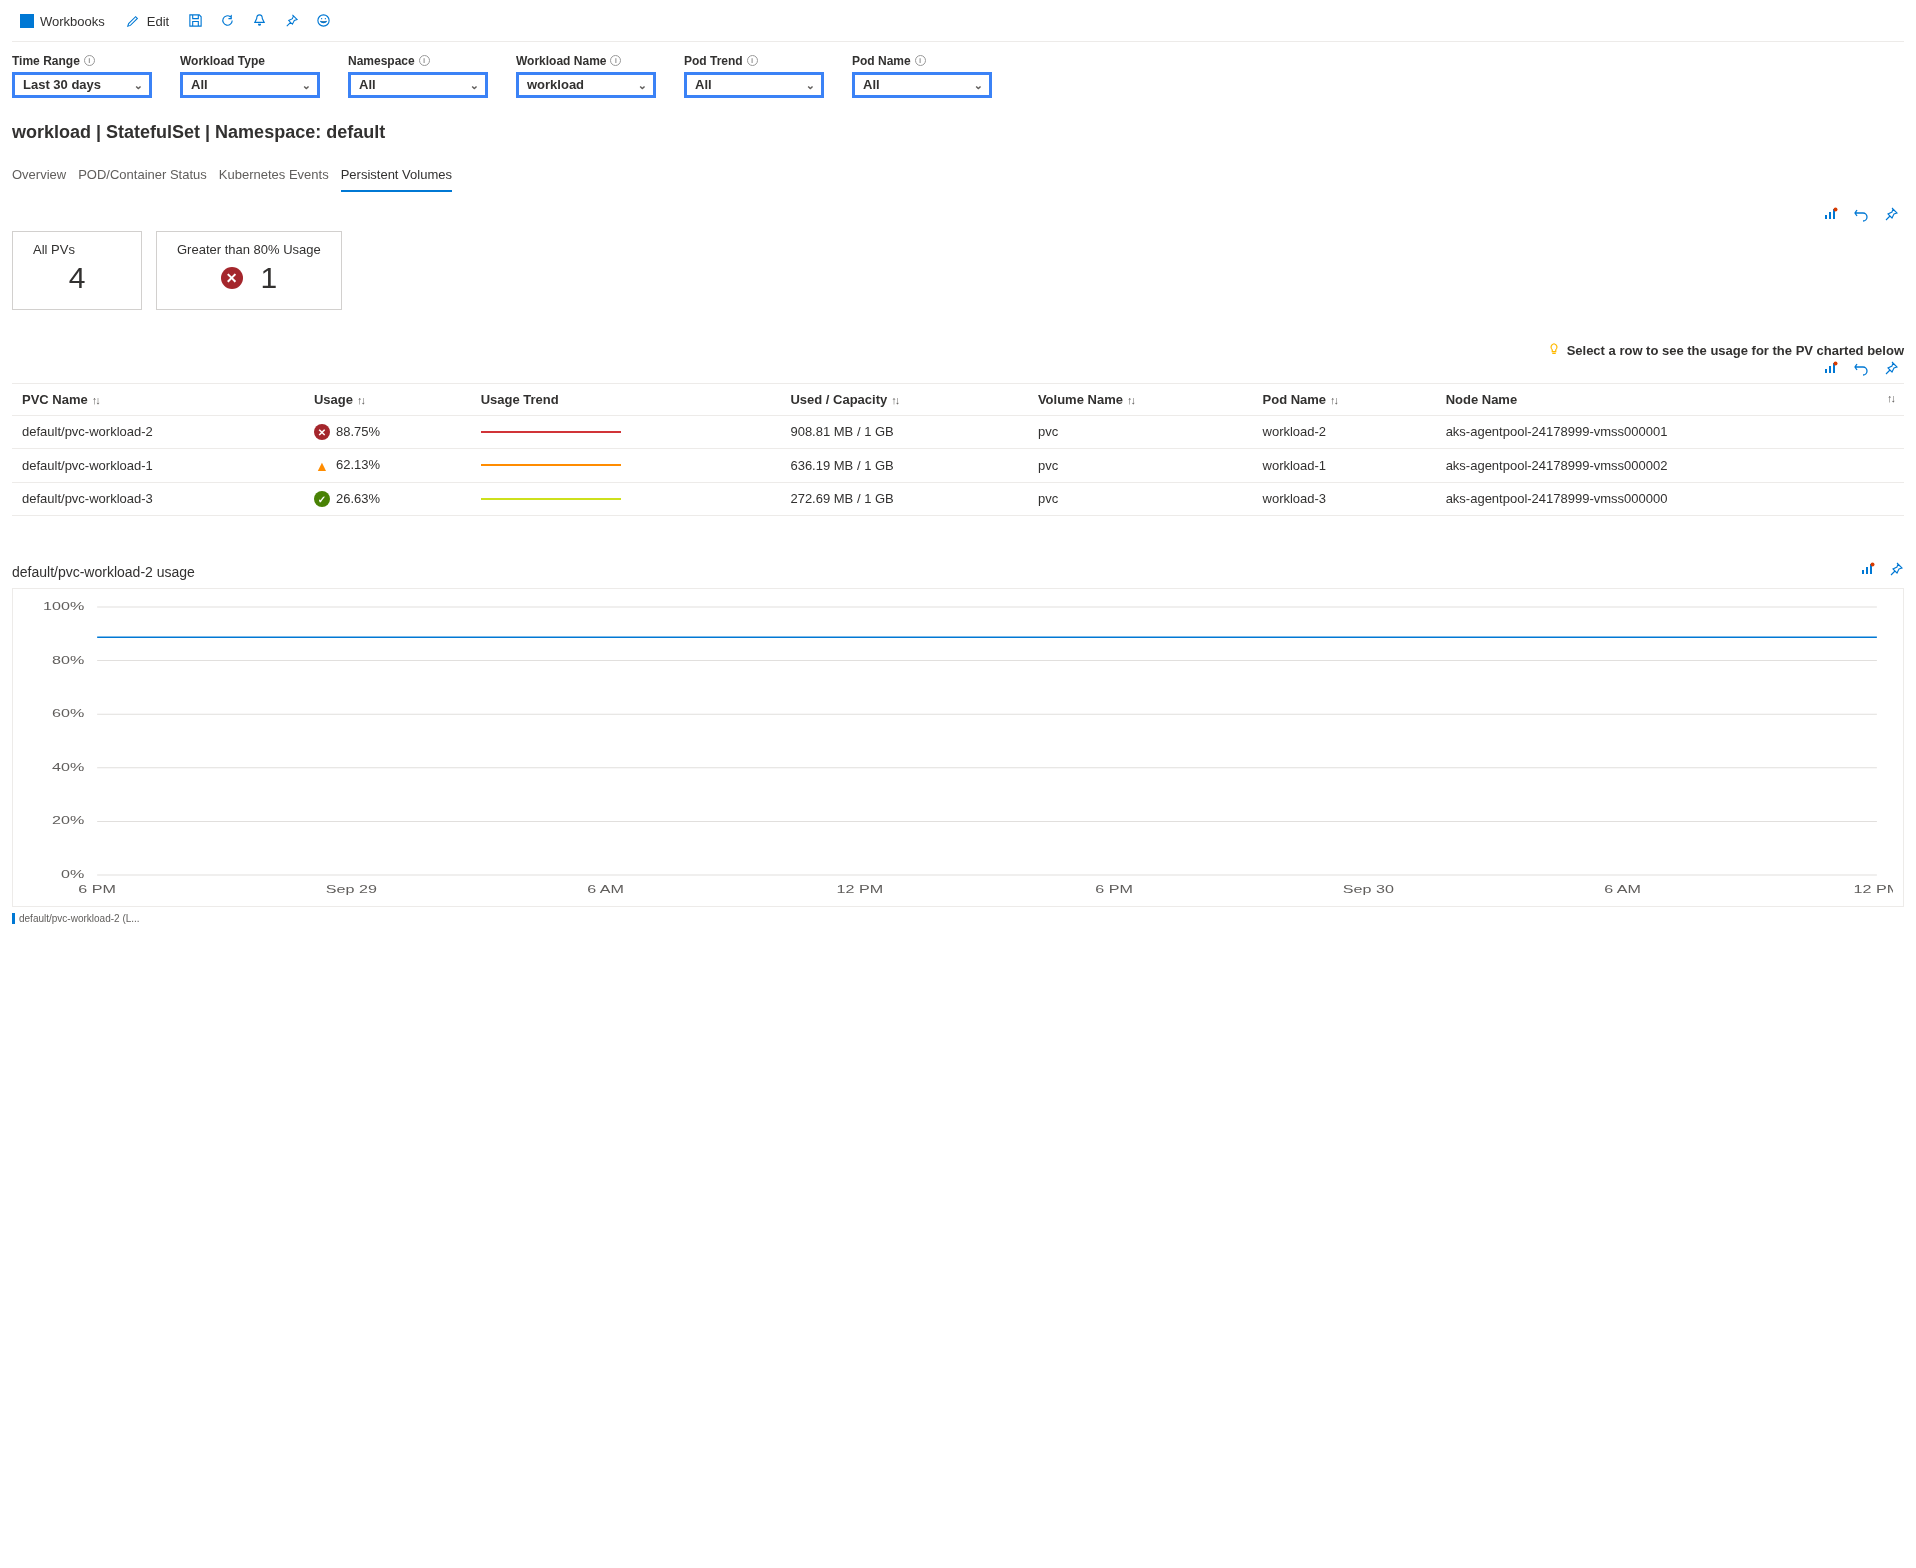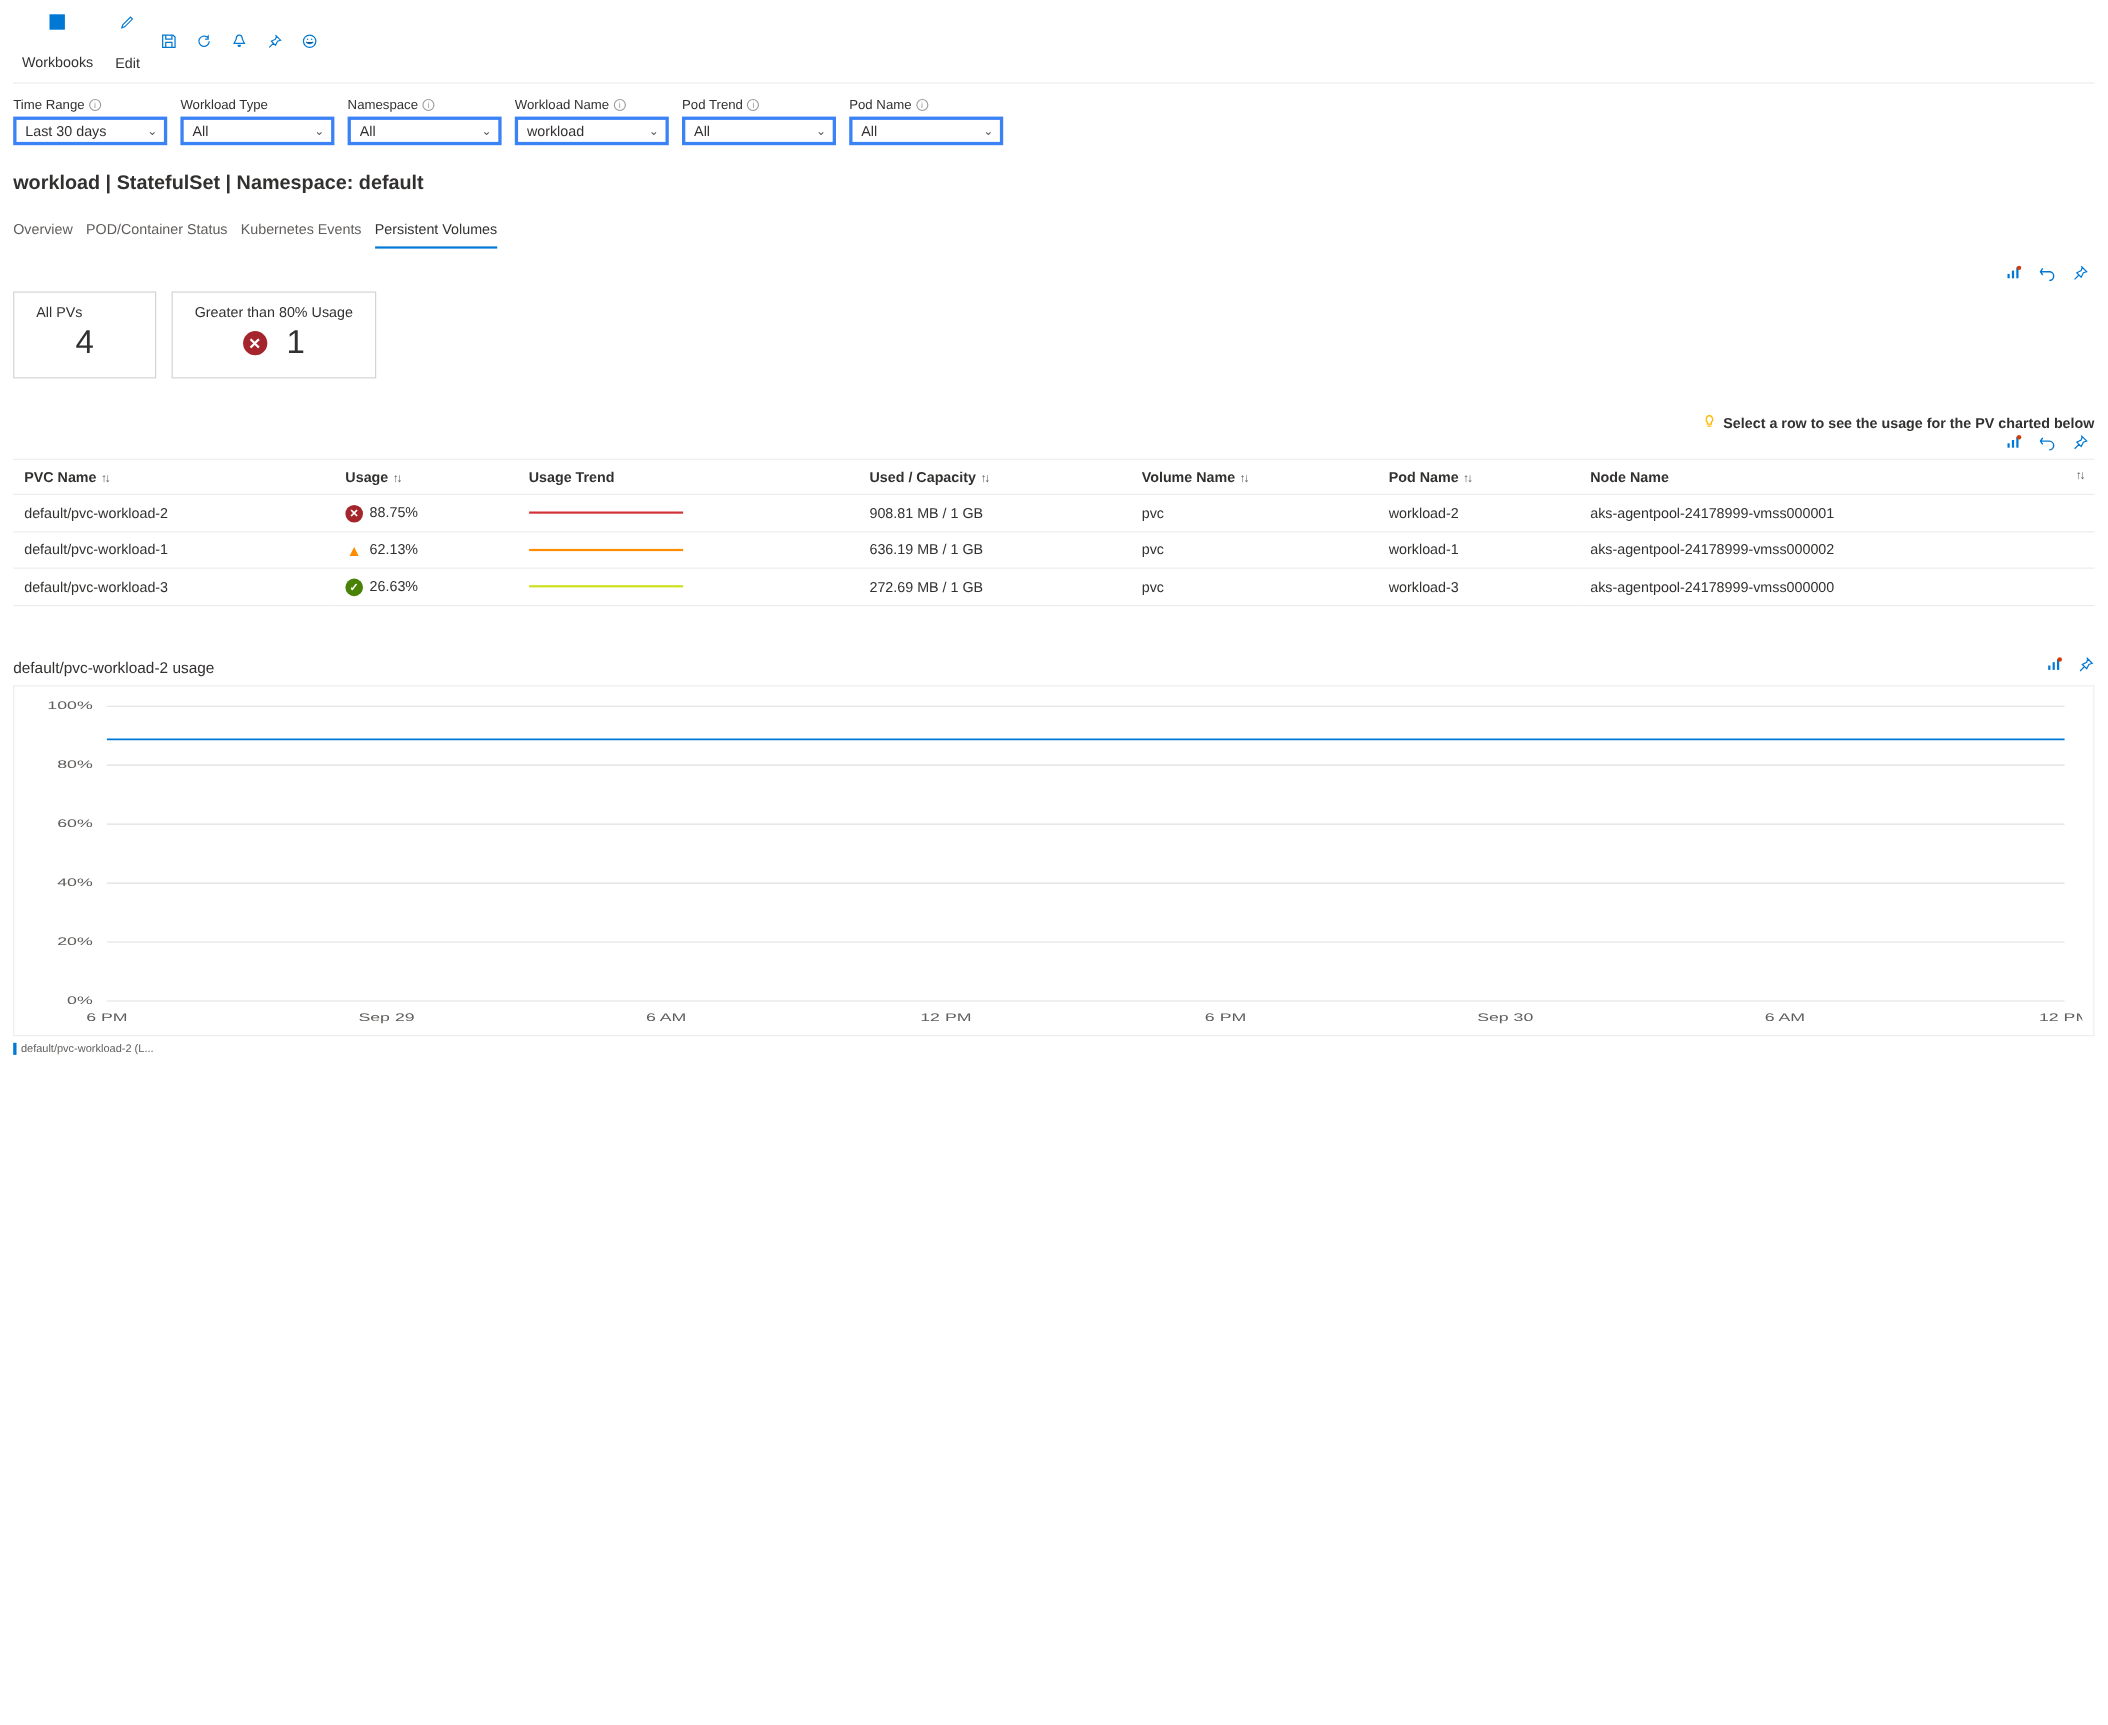--- a/index.html
+++ b/index.html
@@ -19,44 +19,44 @@
   }
   .toolbar .logo {
     width: 14px; height: 14px;
     background: #0078d4;
     display: inline-block;
     vertical-align: middle;
   }
   .toolbar-item {
     display: inline-flex;
     align-items: center;
-    gap: 22px;
+    gap: 6px;
     padding: 4px 8px;
     color: #323130;
     cursor: pointer;
-    flex-direction: column;
   }
   .toolbar-item .ticon { color: #0078d4; }
   .ticon {
     width: 16px; height: 16px;
     display: inline-flex;
     align-items: center; justify-content: center;
     color: #0078d4;
     font-size: 14px;
   }
   .icon-btn {
     padding: 4px 6px;
     cursor: pointer;
   }
 
   .filters {
     display: flex;
-    gap: 12px;
+    gap: 28px;
     margin-top: 12px;
     flex-wrap: wrap;
+    font-weight: bold;
   }
   .filter-group { display: flex; flex-direction: column; gap: 4px; }
   .filter-label {
     font-size: 12px;
     color: #323130;
     display: inline-flex; align-items: center; gap: 4px;
   }
   .filter-label .info {
     width: 11px; height: 11px; border:1px solid #999; border-radius:50%;
     font-size:8px; display:inline-flex; align-items:center; justify-content:center; color:#999;

